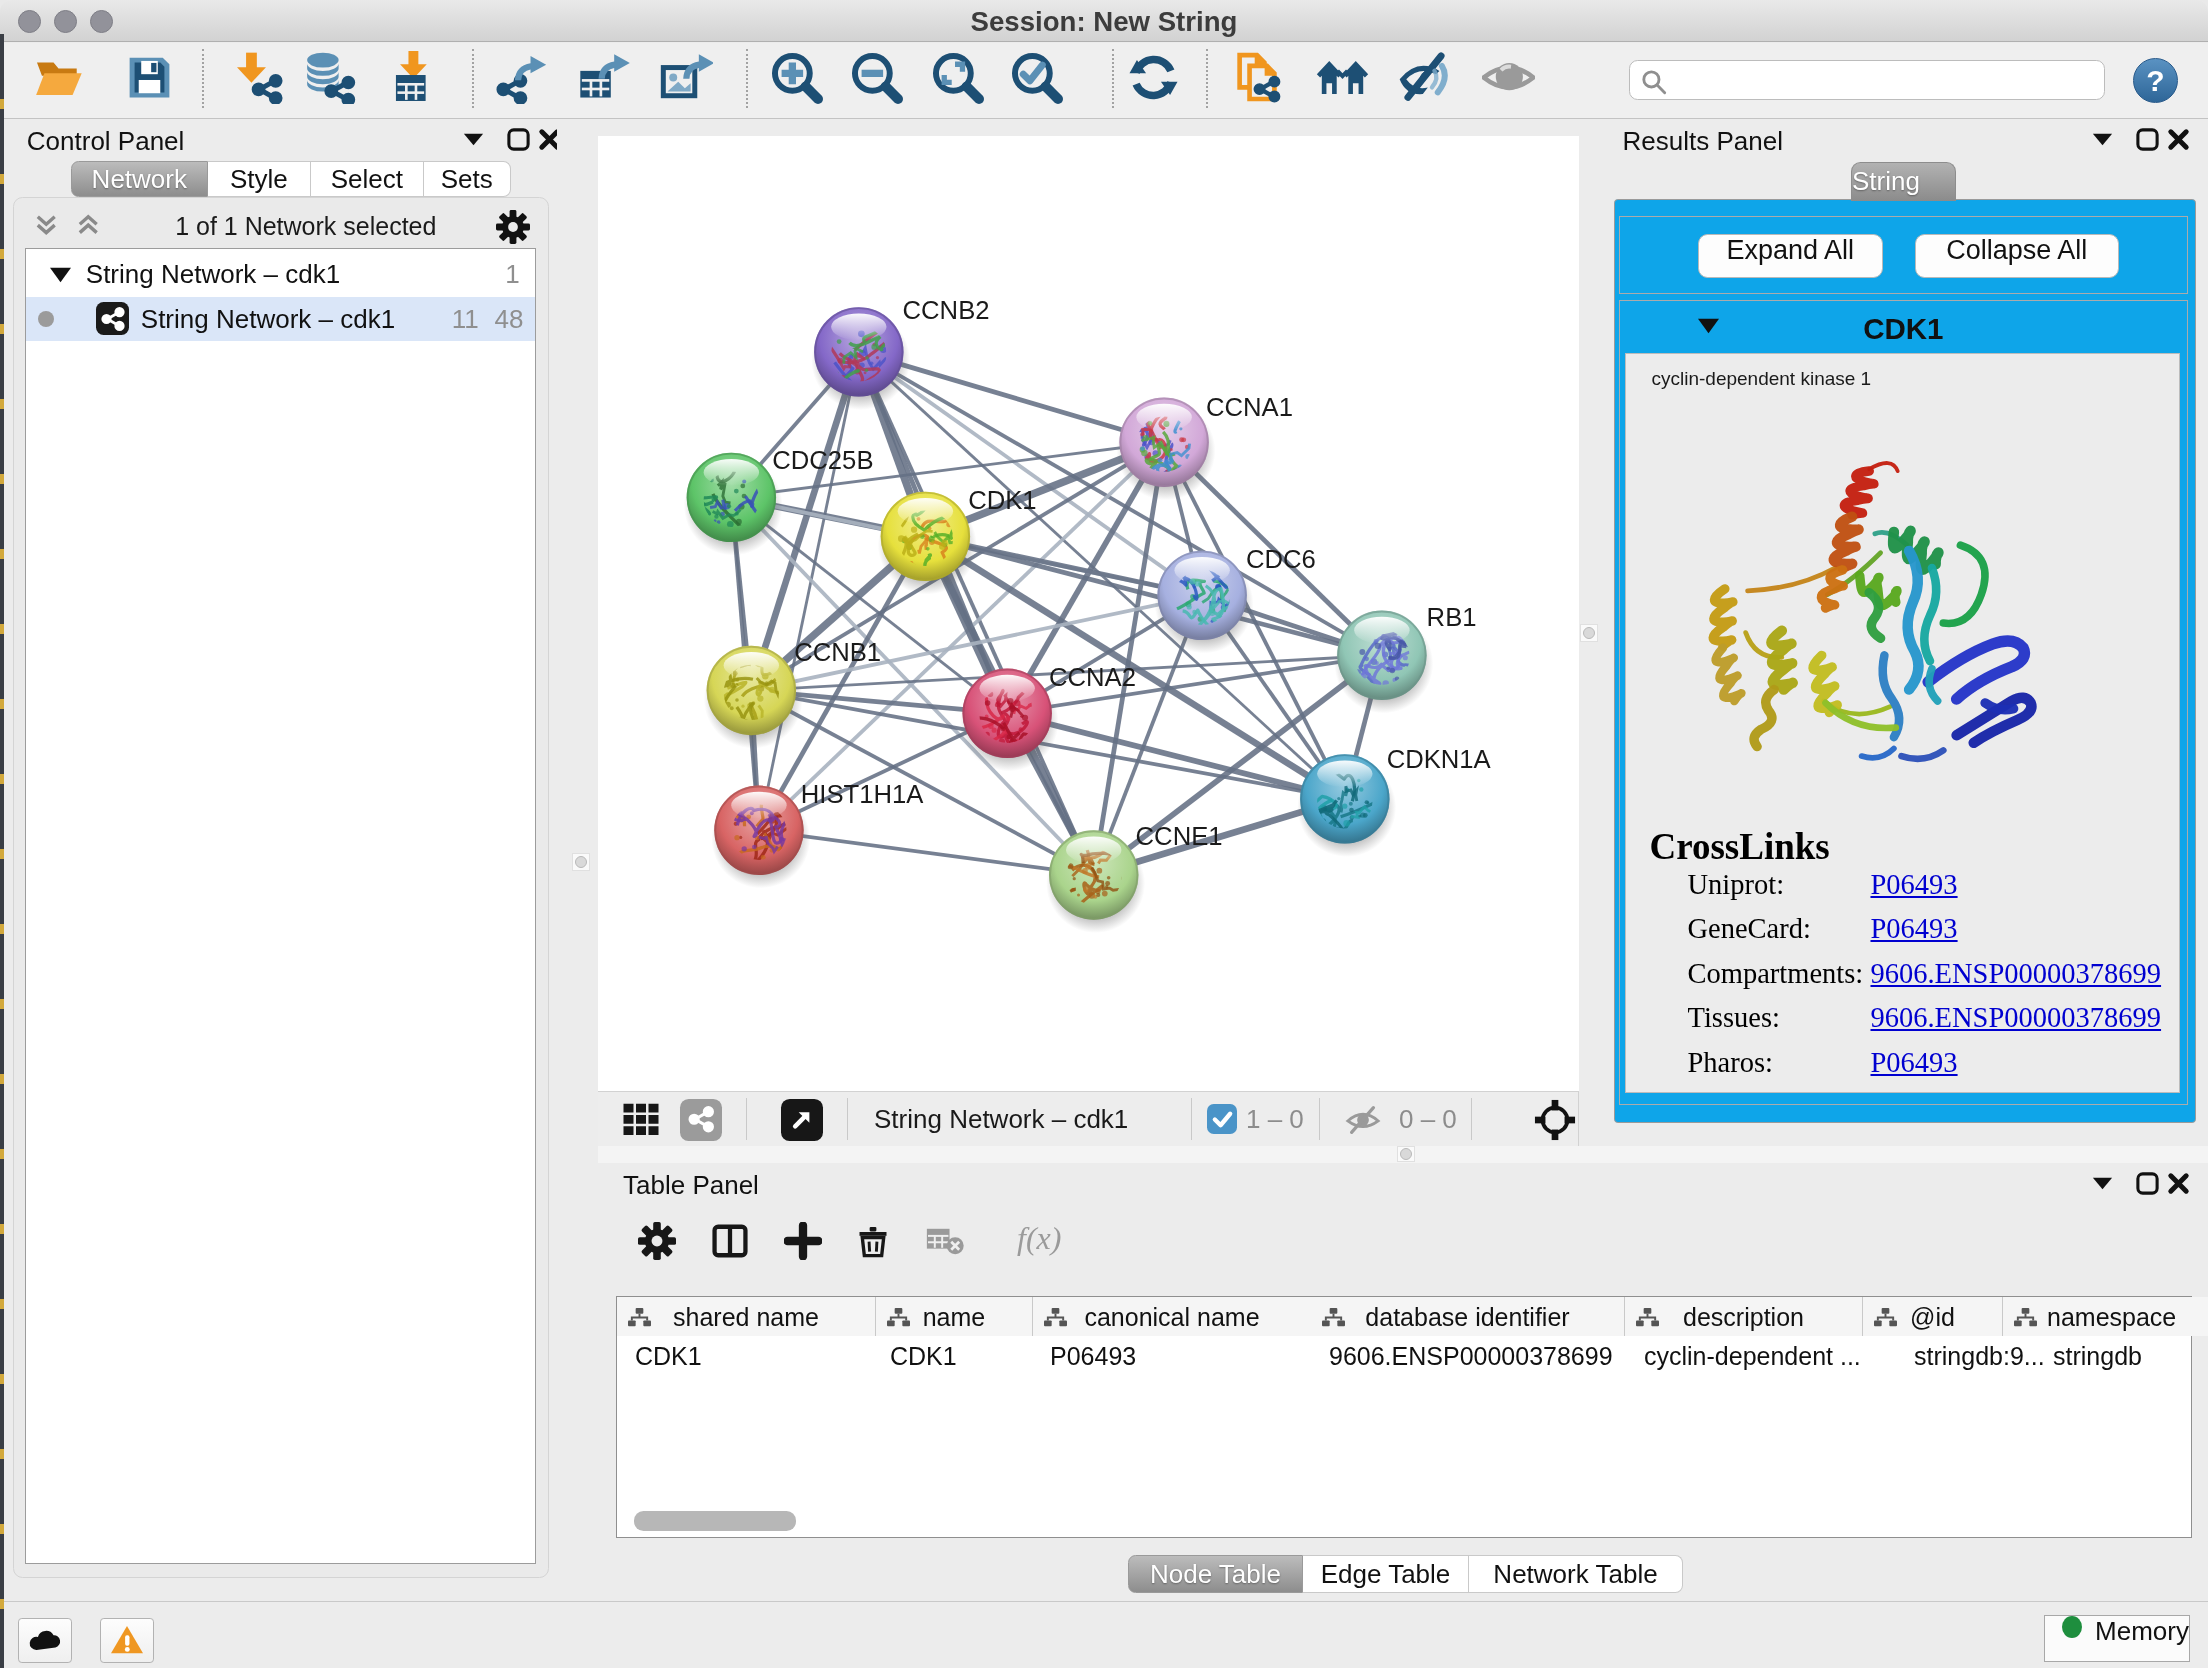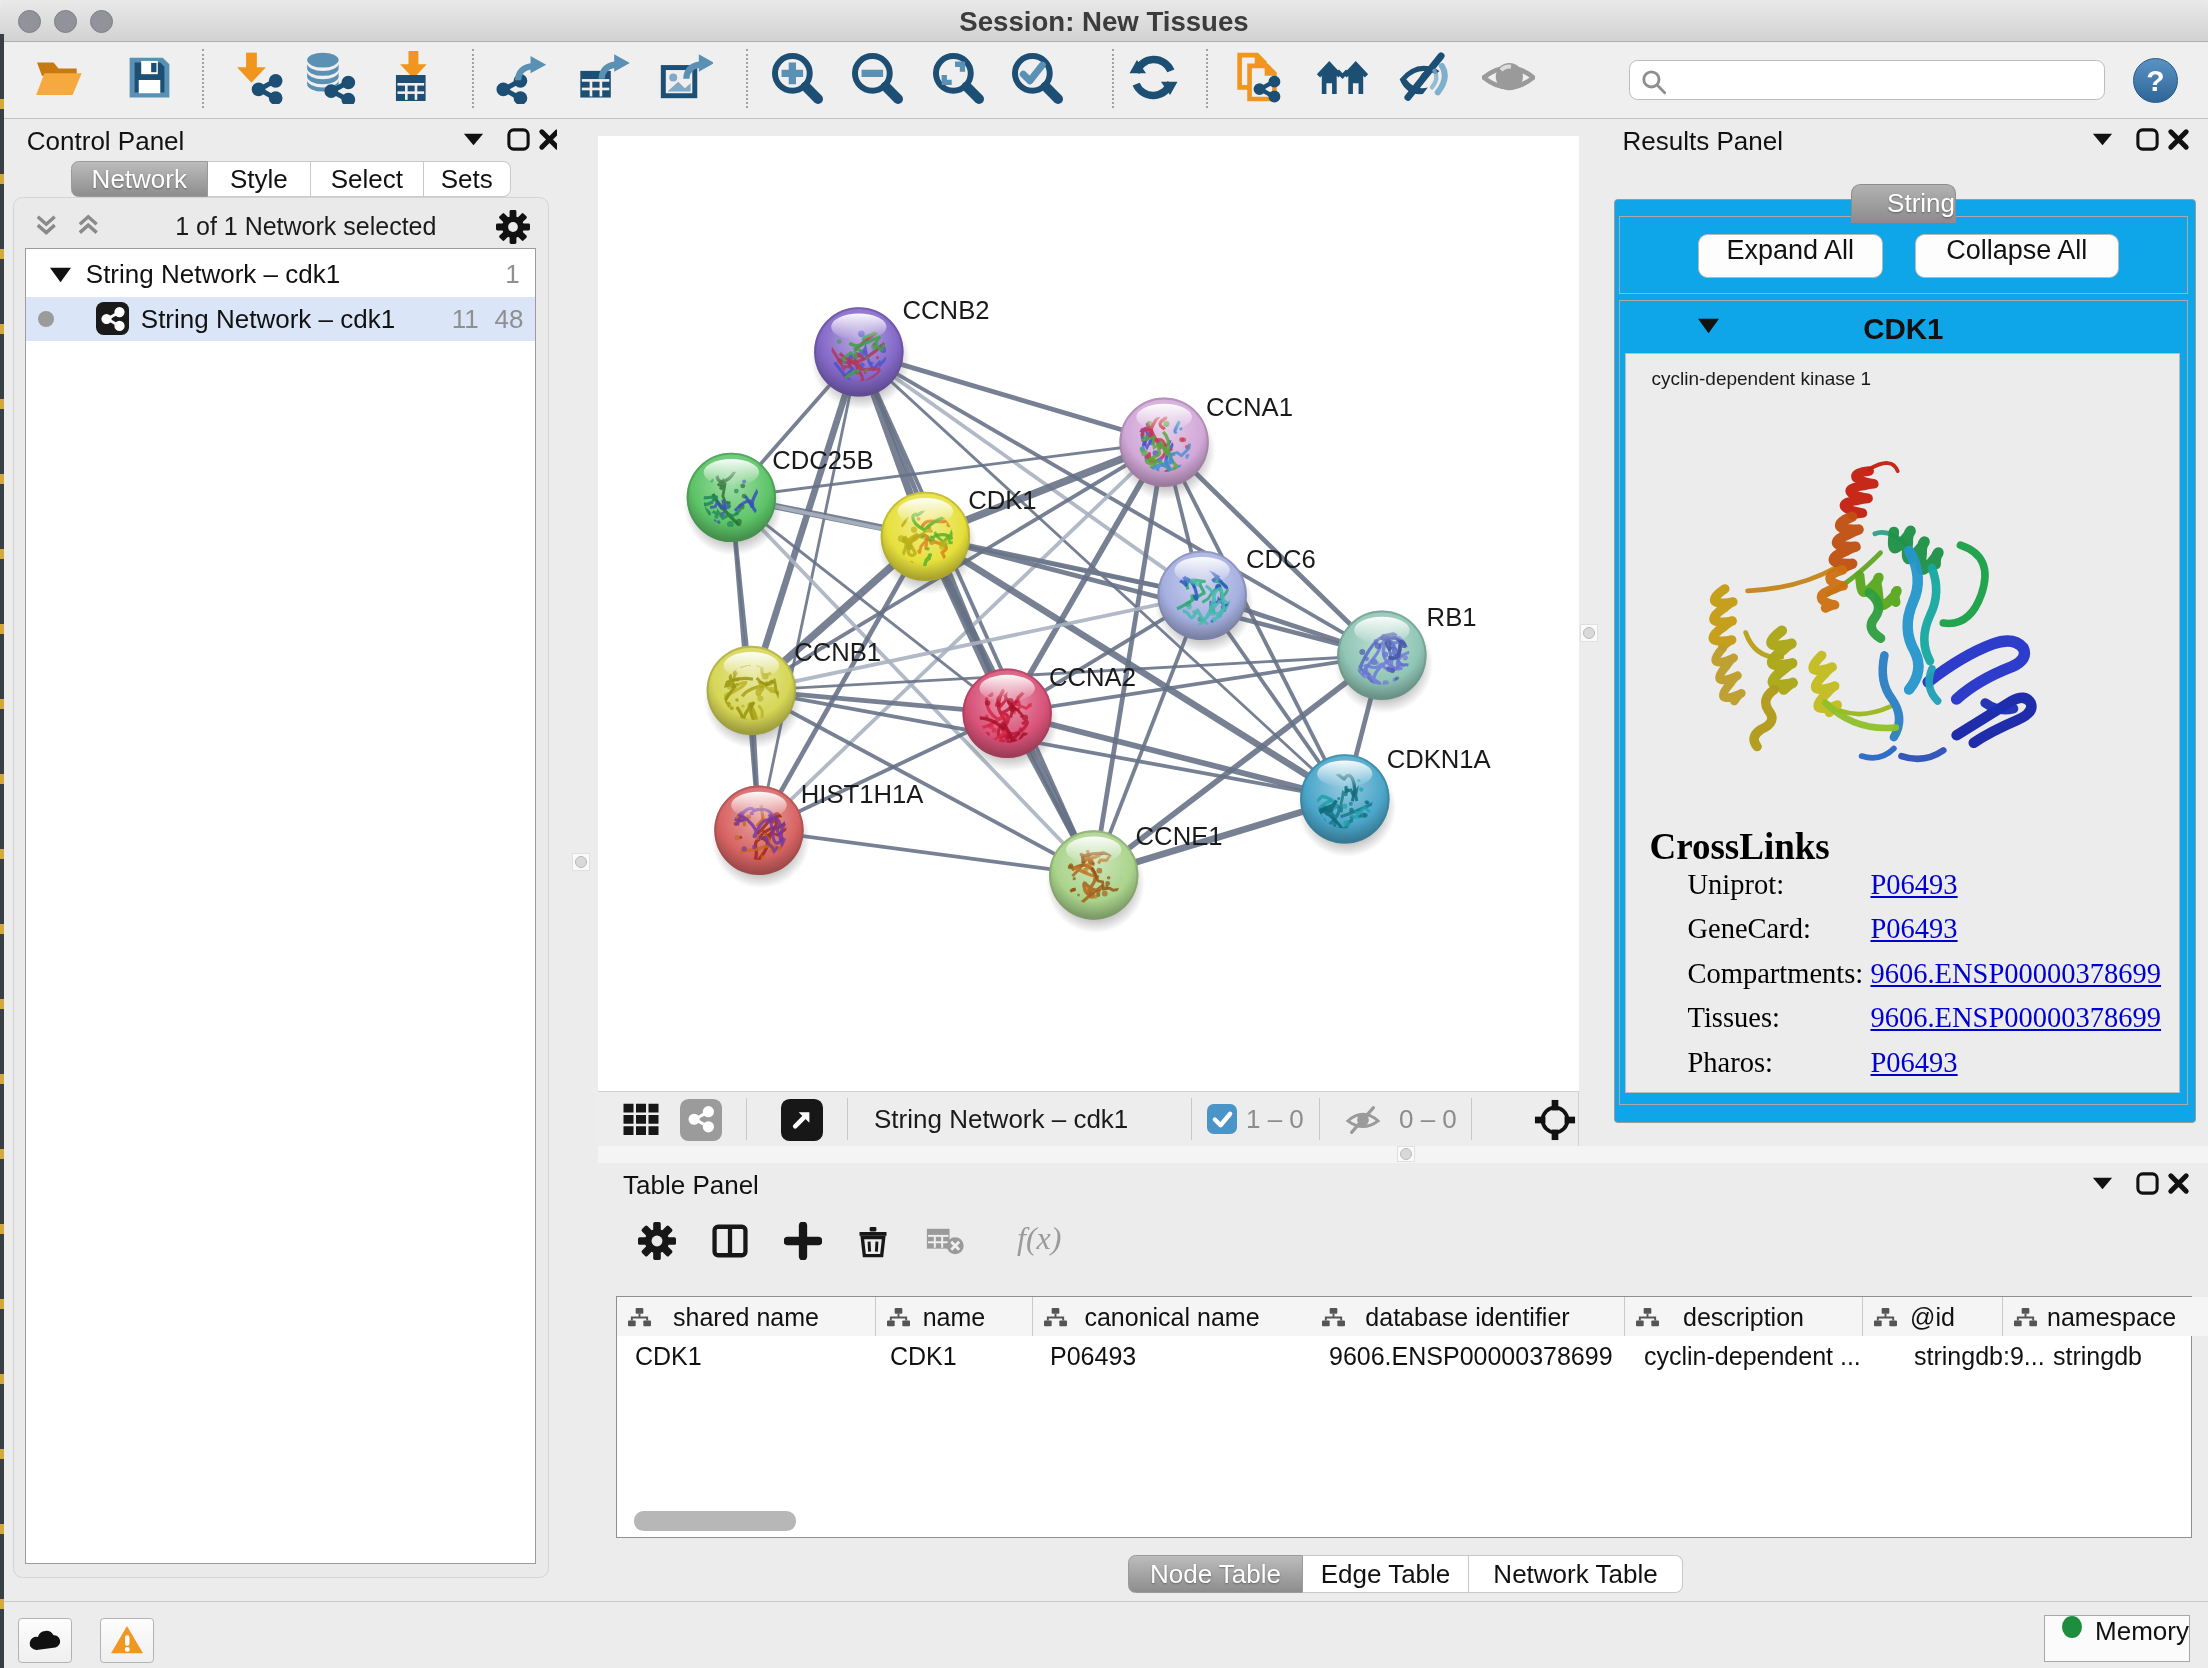--- a/index.html
+++ b/index.html
@@ -76,22 +76,22 @@
   .nt-gray-btn { position:absolute; top:6.7px; width:42px; height:42px; border-radius:8.6px; background:#9b9b9b; }
   #nt-title { position:absolute; left:276px; top:12.4px; font-size:26px; color:#1a1a1a; }
   .nt-count { position:absolute; top:12.4px; font-size:26px; color:#8c8c8c; }
   #nt-checkbox { position:absolute; left:609px; top:12.4px; width:30px; height:30px; background:#4a94c8;
       border-radius:6.7px; }
   
   #results-panel { position:absolute; left:1613px; top:119px; width:595px; height:1027px; background:#ececec; }
   #rp-title { position:absolute; left:9.5px; top:6.7px; }
   #rp-tab { position:absolute; left:238px; top:43px; width:105px; height:39px;
       background:linear-gradient(#b2b2b2,#8b8b8b); border:1px solid #8d8d8d; border-bottom:none;
-      border-radius:9.5px 9.5px 0 0; color:#fff; font-size:26px; text-align:right; line-height:37px;
-      text-shadow:0 1px 1.9px rgba(0,0,0,.35); z-index:2;margin-top:22px; }
+      border-radius:9.5px 9.5px 0 0; color:#fff; font-size:26px; text-align:left; line-height:37px;
+      text-shadow:0 1px 1.9px rgba(0,0,0,.35); z-index:2; }
   #rp-outer { position:absolute; left:1px; top:80px; width:582px; height:924px; background:#0ea5e9;
       border:1.9px solid #9a9a9a; border-radius:3.8px; }
   #rp-btnbox { position:absolute; left:3.8px; top:16px; width:569px; height:78px; border:1px solid #ababab; }
   .rp-btn { position:absolute; top:17px; height:44px; background:#fdfdfd; border:1.9px solid #b9b9b9;
       border-radius:9.5px; font-size:27px; color:#111; text-align:center; }
   #rp-contentbox { position:absolute; left:3.8px; top:100px; width:569px; height:805px; border:1px solid #ababab; }
   #rp-cdk1-row { position:absolute; left:0; top:0; right:0; height:52px; }
   #rp-cdk1-name { position:absolute; left:0; right:0; top:11.4px; text-align:center; font-size:29.5px;
       font-weight:bold; color:#111; }
   #rp-inner { position:absolute; left:5.7px; top:52px; width:555px; height:740px; border:1px solid #bcbcbc;
@@ -138,21 +138,21 @@
 </head>
 <body>
 
 <div id="desktop-sliver"></div>
 <div id="window">
 
   <div id="titlebar">
     <div class="traffic" style="left:18px"></div>
     <div class="traffic" style="left:54px"></div>
     <div class="traffic" style="left:90px"></div>
-    <div id="win-title">Session: New Tissues</div>
+    <div id="win-title">Session: New String</div>
   </div>
 
   <div id="toolbar">
     <div id="tb-items">
         <div class="tb-icon" style="left:32px">
         <svg width="53" height="53" viewBox="0 0 32 32">
             <path d="M3 7 L13 7 L16 10.5 L27 10.5 L27 15 L6 15 Z" fill="#c87a12"></path>
      <path d="M2.5 26.5 L7.5 13.5 L30 13.5 L24.5 26.5 Z" fill="#f5a93e"></path>
           </svg></div>
         <div class="tb-icon" style="left:123px">

